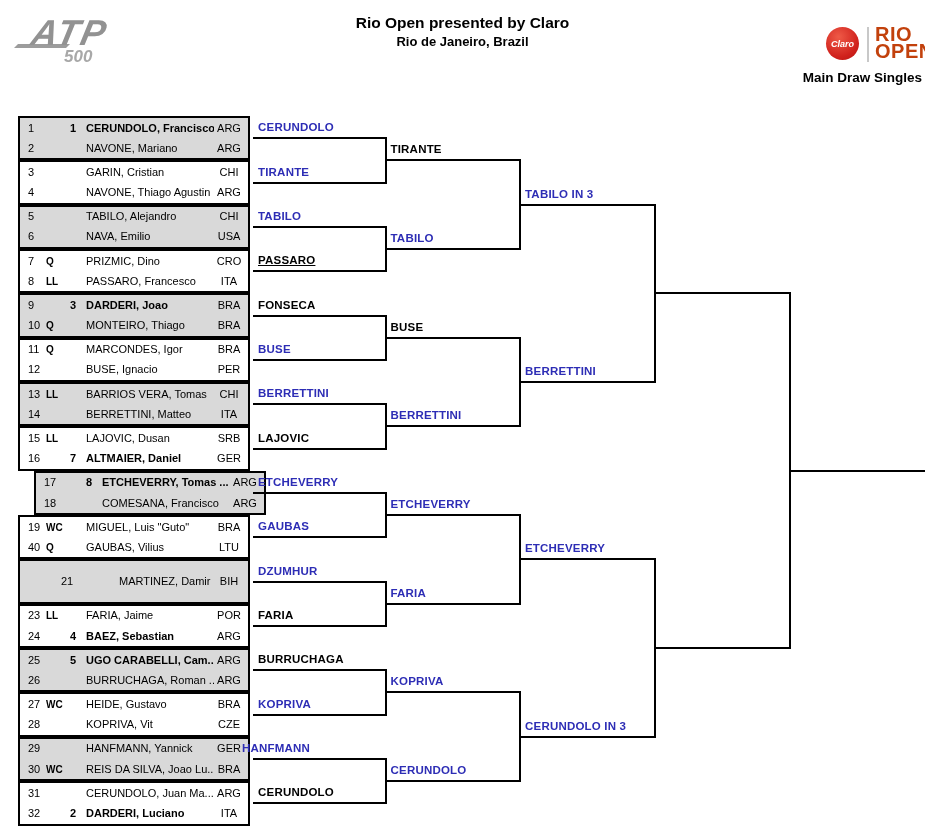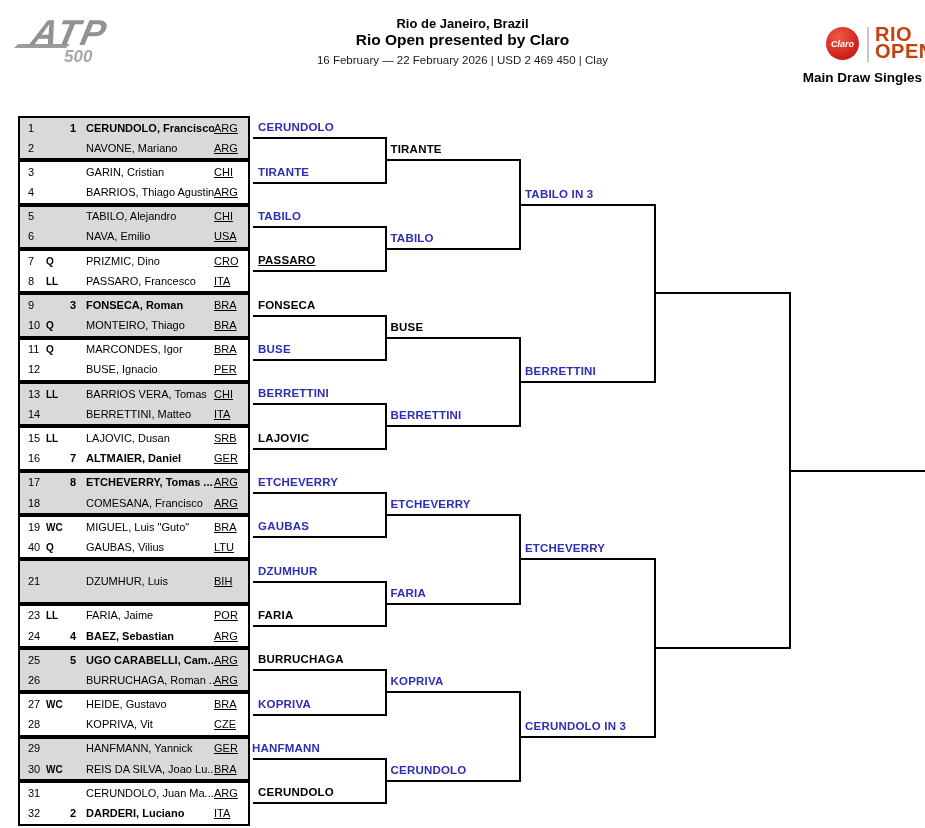--- a/index.html
+++ b/index.html
@@ -28,41 +28,40 @@
   
   .pair{position:absolute;left:18px;width:232px;border:2px solid #000;box-sizing:border-box;
         display:flex;flex-direction:column;background:#fff;}
   .pair.shaded{background:var(--shade,#d9d9d9);}
   .trow{flex:1;display:flex;align-items:center;font-size:11px;line-height:11px;}
   .c-pos{width:26px;padding-left:8px;box-sizing:border-box;}
   .c-st{width:22px;font-weight:bold;font-size:10px;}
   .c-seed{width:8px;text-align:right;font-weight:bold;}
   .c-name{flex:1;padding-left:10px;white-space:nowrap;overflow:hidden;}
   .c-name.bold{font-weight:bold;}
-  .c-cc{width:30px;text-align:left;padding-right:4px;text-decoration:underline;}
+  .c-cc{width:30px;text-align:center;padding-right:4px;}
 
   
   .hline,.vline{position:absolute;background:#000;}
   .blabel{position:absolute;font-size:11.5px;font-weight:bold;white-space:nowrap;
           letter-spacing:0.2px;color:#000;}
   .blabel.link{color:var(--link,#2d2db5);cursor:pointer;}
 </style>
 </head>
 <body>
 
 <div id="page">
 
   <div class="abs" id="atp-swoosh"></div>
   <div class="abs" id="atp-word">ATP</div>
   <div class="abs" id="atp-tier">500</div>
 
   <div class="abs" id="title-block">
+    <div id="t-title">Rio Open presented by Claro</div>
     <div id="t-sub">Rio de Janeiro, Brazil</div>
-    <div id="t-title">Rio Open presented by Claro</div>
-    <div id="t-details">16 February — 22 February 2026 | USD 2 469 450 | Clay</div>
   </div>
 
   <div class="abs" id="claro-circle">
     <span>Claro</span>
   </div>
   <div class="abs" id="logo-sep"></div>
   <div class="abs" id="rio-lines">
     <div>RIO</div>
     <div>OPEN</div>
   </div>
@@ -90,21 +89,21 @@
           <div class="c-pos">3</div>
           <div class="c-st"></div>
           <div class="c-seed"></div>
           <div class="c-name">GARIN, Cristian</div>
           <div class="c-cc">CHI</div>
         </div>
         <div class="trow">
           <div class="c-pos">4</div>
           <div class="c-st"></div>
           <div class="c-seed"></div>
-          <div class="c-name">BARRIOS, Thiago Agustin</div>
+          <div class="c-name">NAVONE, Thiago Agustin</div>
           <div class="c-cc">ARG</div>
         </div>
       </div>
       <div class="pair shaded" style="top: 204.688px; height: 44.344px;">
         <div class="trow">
           <div class="c-pos">5</div>
           <div class="c-st"></div>
           <div class="c-seed"></div>
           <div class="c-name">TABILO, Alejandro</div>
           <div class="c-cc">CHI</div>
@@ -131,21 +130,21 @@
           <div class="c-seed"></div>
           <div class="c-name">PASSARO, Francesco</div>
           <div class="c-cc">ITA</div>
         </div>
       </div>
       <div class="pair shaded" style="top: 293.376px; height: 44.344px;">
         <div class="trow">
           <div class="c-pos">9</div>
           <div class="c-st"></div>
           <div class="c-seed">3</div>
-          <div class="c-name bold">FONSECA, Roman</div>
+          <div class="c-name bold">DARDERI, Joao</div>
           <div class="c-cc">BRA</div>
         </div>
         <div class="trow">
           <div class="c-pos">10</div>
           <div class="c-st">Q</div>
           <div class="c-seed"></div>
           <div class="c-name">MONTEIRO, Thiago</div>
           <div class="c-cc">BRA</div>
         </div>
       </div>
@@ -190,21 +189,21 @@
           <div class="c-cc">SRB</div>
         </div>
         <div class="trow">
           <div class="c-pos">16</div>
           <div class="c-st"></div>
           <div class="c-seed">7</div>
           <div class="c-name bold">ALTMAIER, Daniel</div>
           <div class="c-cc">GER</div>
         </div>
       </div>
-      <div class="pair shaded" style="top: 470.752px; height: 44.344px;">
+      <div class="pair shaded" style="top: 470.752px; height: 44.344px; margin-left: 16px;">
         <div class="trow">
           <div class="c-pos">17</div>
           <div class="c-st"></div>
           <div class="c-seed">8</div>
           <div class="c-name bold">ETCHEVERRY, Tomas ...</div>
           <div class="c-cc">ARG</div>
         </div>
         <div class="trow">
           <div class="c-pos">18</div>
           <div class="c-st"></div>
@@ -222,26 +221,26 @@
           <div class="c-cc">BRA</div>
         </div>
         <div class="trow">
           <div class="c-pos">40</div>
           <div class="c-st">Q</div>
           <div class="c-seed"></div>
           <div class="c-name">GAUBAS, Vilius</div>
           <div class="c-cc">LTU</div>
         </div>
       </div>
-      <div class="pair shaded" style="top: 559.44px; height: 44.344px;">
+      <div class="pair shaded" style="top: 559.44px; height: 44.344px; padding-left: 33px;">
         <div class="trow">
           <div class="c-pos">21</div>
           <div class="c-st"></div>
           <div class="c-seed"></div>
-          <div class="c-name">DZUMHUR, Luis</div>
+          <div class="c-name">MARTINEZ, Damir</div>
           <div class="c-cc">BIH</div>
         </div>
       </div>
       <div class="pair" style="top: 603.784px; height: 44.344px;">
         <div class="trow">
           <div class="c-pos">23</div>
           <div class="c-st">LL</div>
           <div class="c-seed"></div>
           <div class="c-name">FARIA, Jaime</div>
           <div class="c-cc">POR</div>
@@ -342,21 +341,21 @@
       <div class="blabel link" style="left: 258px; top: 520.268px;">GAUBAS</div>
       <div class="hline" style="left: 253px; top: 580.612px; width: 132.5px; height: 2px;"></div>
       <div class="blabel link" style="left: 258px; top: 564.612px;">DZUMHUR</div>
       <div class="hline" style="left: 253px; top: 624.956px; width: 132.5px; height: 2px;"></div>
       <div class="blabel" style="left: 258px; top: 608.956px;">FARIA</div>
       <div class="hline" style="left: 253px; top: 669.3px; width: 132.5px; height: 2px;"></div>
       <div class="blabel" style="left: 258px; top: 653.3px;">BURRUCHAGA</div>
       <div class="hline" style="left: 253px; top: 713.644px; width: 132.5px; height: 2px;"></div>
       <div class="blabel link" style="left: 258px; top: 697.644px;">KOPRIVA</div>
       <div class="hline" style="left: 253px; top: 757.988px; width: 132.5px; height: 2px;"></div>
-      <div class="blabel link" style="left: 252px; top: 741.988px;">HANFMANN</div>
+      <div class="blabel link" style="left: 242px; top: 741.988px;">HANFMANN</div>
       <div class="hline" style="left: 253px; top: 802.332px; width: 132.5px; height: 2px;"></div>
       <div class="blabel" style="left: 258px; top: 786.332px;">CERUNDOLO</div>
       <div class="vline" style="left: 384.5px; top: 137.172px; width: 2px; height: 46.344px;"></div>
       <div class="vline" style="left: 384.5px; top: 225.86px; width: 2px; height: 46.344px;"></div>
       <div class="vline" style="left: 384.5px; top: 314.548px; width: 2px; height: 46.344px;"></div>
       <div class="vline" style="left: 384.5px; top: 403.236px; width: 2px; height: 46.344px;"></div>
       <div class="vline" style="left: 384.5px; top: 491.924px; width: 2px; height: 46.344px;"></div>
       <div class="vline" style="left: 384.5px; top: 580.612px; width: 2px; height: 46.344px;"></div>
       <div class="vline" style="left: 384.5px; top: 669.3px; width: 2px; height: 46.344px;"></div>
       <div class="vline" style="left: 384.5px; top: 757.988px; width: 2px; height: 46.344px;"></div>

